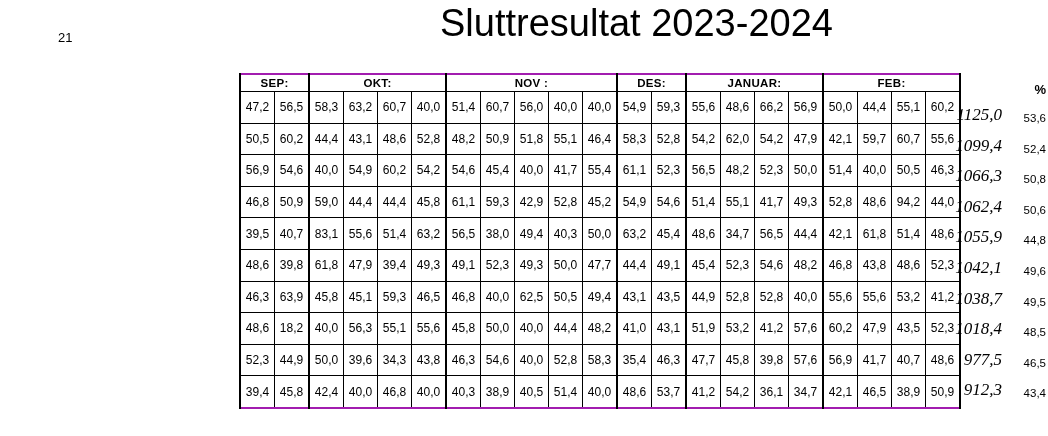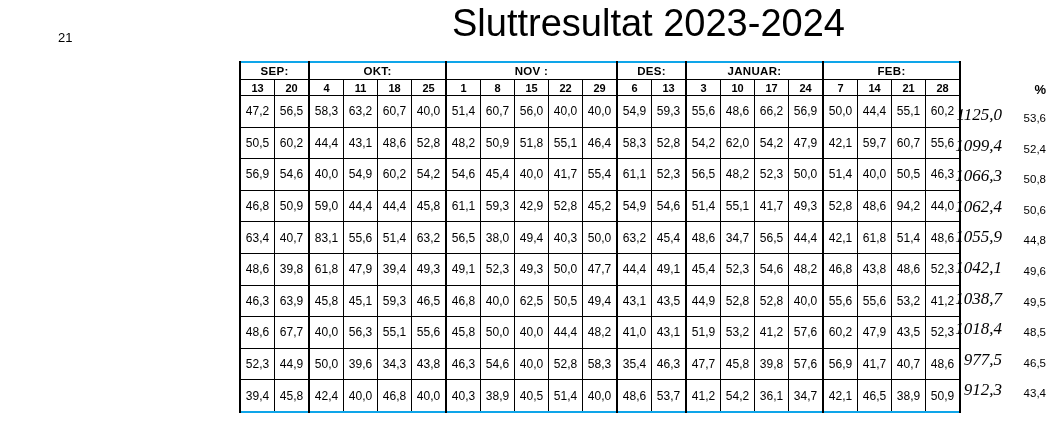--- a/index.html
+++ b/index.html
@@ -19,21 +19,21 @@
   #page-number {
     position: absolute;
     left: 58px;
     top: 30px;
     font-family: "Liberation Sans", sans-serif;
     font-size: 13px;
     color: #000;
   }
   #title {
     position: absolute;
-    left: 452px;
+    left: 440px;
     top: 2px;
     font-family: "Liberation Sans", sans-serif;
     font-size: 38px;
     font-weight: normal;
     color: #000;
     white-space: nowrap;
   }
 
   
   #names {
@@ -66,23 +66,23 @@
   .second {
     position: absolute;
     left: 130px;
     top: 0px;
   }
 
   
   #grid {
     position: absolute;
     left: 239px;
-    top: 61px;
+    top: 73px;
     border-collapse: collapse;
-    border: 2px solid #0ea5e9;
+    border: 2px solid #a21caf;
   }
   #grid td, #grid th {
     border: 1px solid #000;
     padding: 0;
     margin: 0;
     text-align: center;
     vertical-align: middle;
     font-family: "Liberation Sans", sans-serif;
   }
   .month-head {
@@ -214,43 +214,20 @@
 
 <table id="grid">
   <thead>
     <tr id="month-row">
         <td class="month-head grp-start grp-end" colspan="2">SEP:</td>
         <td class="month-head grp-start grp-end" colspan="4">OKT:</td>
         <td class="month-head grp-start grp-end" colspan="5">NOV :</td>
         <td class="month-head grp-start grp-end" colspan="2">DES:</td>
         <td class="month-head grp-start grp-end" colspan="4">JANUAR:</td>
         <td class="month-head grp-start grp-end" colspan="4">FEB:</td>
-      </tr>
-    <tr id="day-row" class="head-row-bottom">
-        <td class="day-head grp-start">13</td>
-        <td class="day-head grp-end">20</td>
-        <td class="day-head grp-start">4</td>
-        <td class="day-head">11</td>
-        <td class="day-head">18</td>
-        <td class="day-head grp-end">25</td>
-        <td class="day-head grp-start">1</td>
-        <td class="day-head">8</td>
-        <td class="day-head">15</td>
-        <td class="day-head">22</td>
-        <td class="day-head grp-end">29</td>
-        <td class="day-head grp-start">6</td>
-        <td class="day-head grp-end">13</td>
-        <td class="day-head grp-start">3</td>
-        <td class="day-head">10</td>
-        <td class="day-head">17</td>
-        <td class="day-head grp-end">24</td>
-        <td class="day-head grp-start">7</td>
-        <td class="day-head">14</td>
-        <td class="day-head">21</td>
-        <td class="day-head grp-end">28</td>
       </tr>
   </thead>
   <tbody id="grid-body">
       <tr>
         <td class="val grp-start">47,2</td>
         <td class="val grp-end">56,5</td>
         <td class="val grp-start">58,3</td>
         <td class="val">63,2</td>
         <td class="val">60,7</td>
         <td class="val grp-end">40,0</td>
@@ -333,21 +310,21 @@
         <td class="val grp-start">51,4</td>
         <td class="val">55,1</td>
         <td class="val">41,7</td>
         <td class="val grp-end">49,3</td>
         <td class="val grp-start">52,8</td>
         <td class="val">48,6</td>
         <td class="val">94,2</td>
         <td class="val grp-end">44,0</td>
       </tr>
       <tr>
-        <td class="val grp-start">63,4</td>
+        <td class="val grp-start">39,5</td>
         <td class="val grp-end">40,7</td>
         <td class="val grp-start">83,1</td>
         <td class="val">55,6</td>
         <td class="val">51,4</td>
         <td class="val grp-end">63,2</td>
         <td class="val grp-start">56,5</td>
         <td class="val">38,0</td>
         <td class="val">49,4</td>
         <td class="val">40,3</td>
         <td class="val grp-end">50,0</td>
@@ -403,21 +380,21 @@
         <td class="val">52,8</td>
         <td class="val">52,8</td>
         <td class="val grp-end">40,0</td>
         <td class="val grp-start">55,6</td>
         <td class="val">55,6</td>
         <td class="val">53,2</td>
         <td class="val grp-end">41,2</td>
       </tr>
       <tr>
         <td class="val grp-start">48,6</td>
-        <td class="val grp-end">67,7</td>
+        <td class="val grp-end">18,2</td>
         <td class="val grp-start">40,0</td>
         <td class="val">56,3</td>
         <td class="val">55,1</td>
         <td class="val grp-end">55,6</td>
         <td class="val grp-start">45,8</td>
         <td class="val">50,0</td>
         <td class="val">40,0</td>
         <td class="val">44,4</td>
         <td class="val grp-end">48,2</td>
         <td class="val grp-start">41,0</td>

